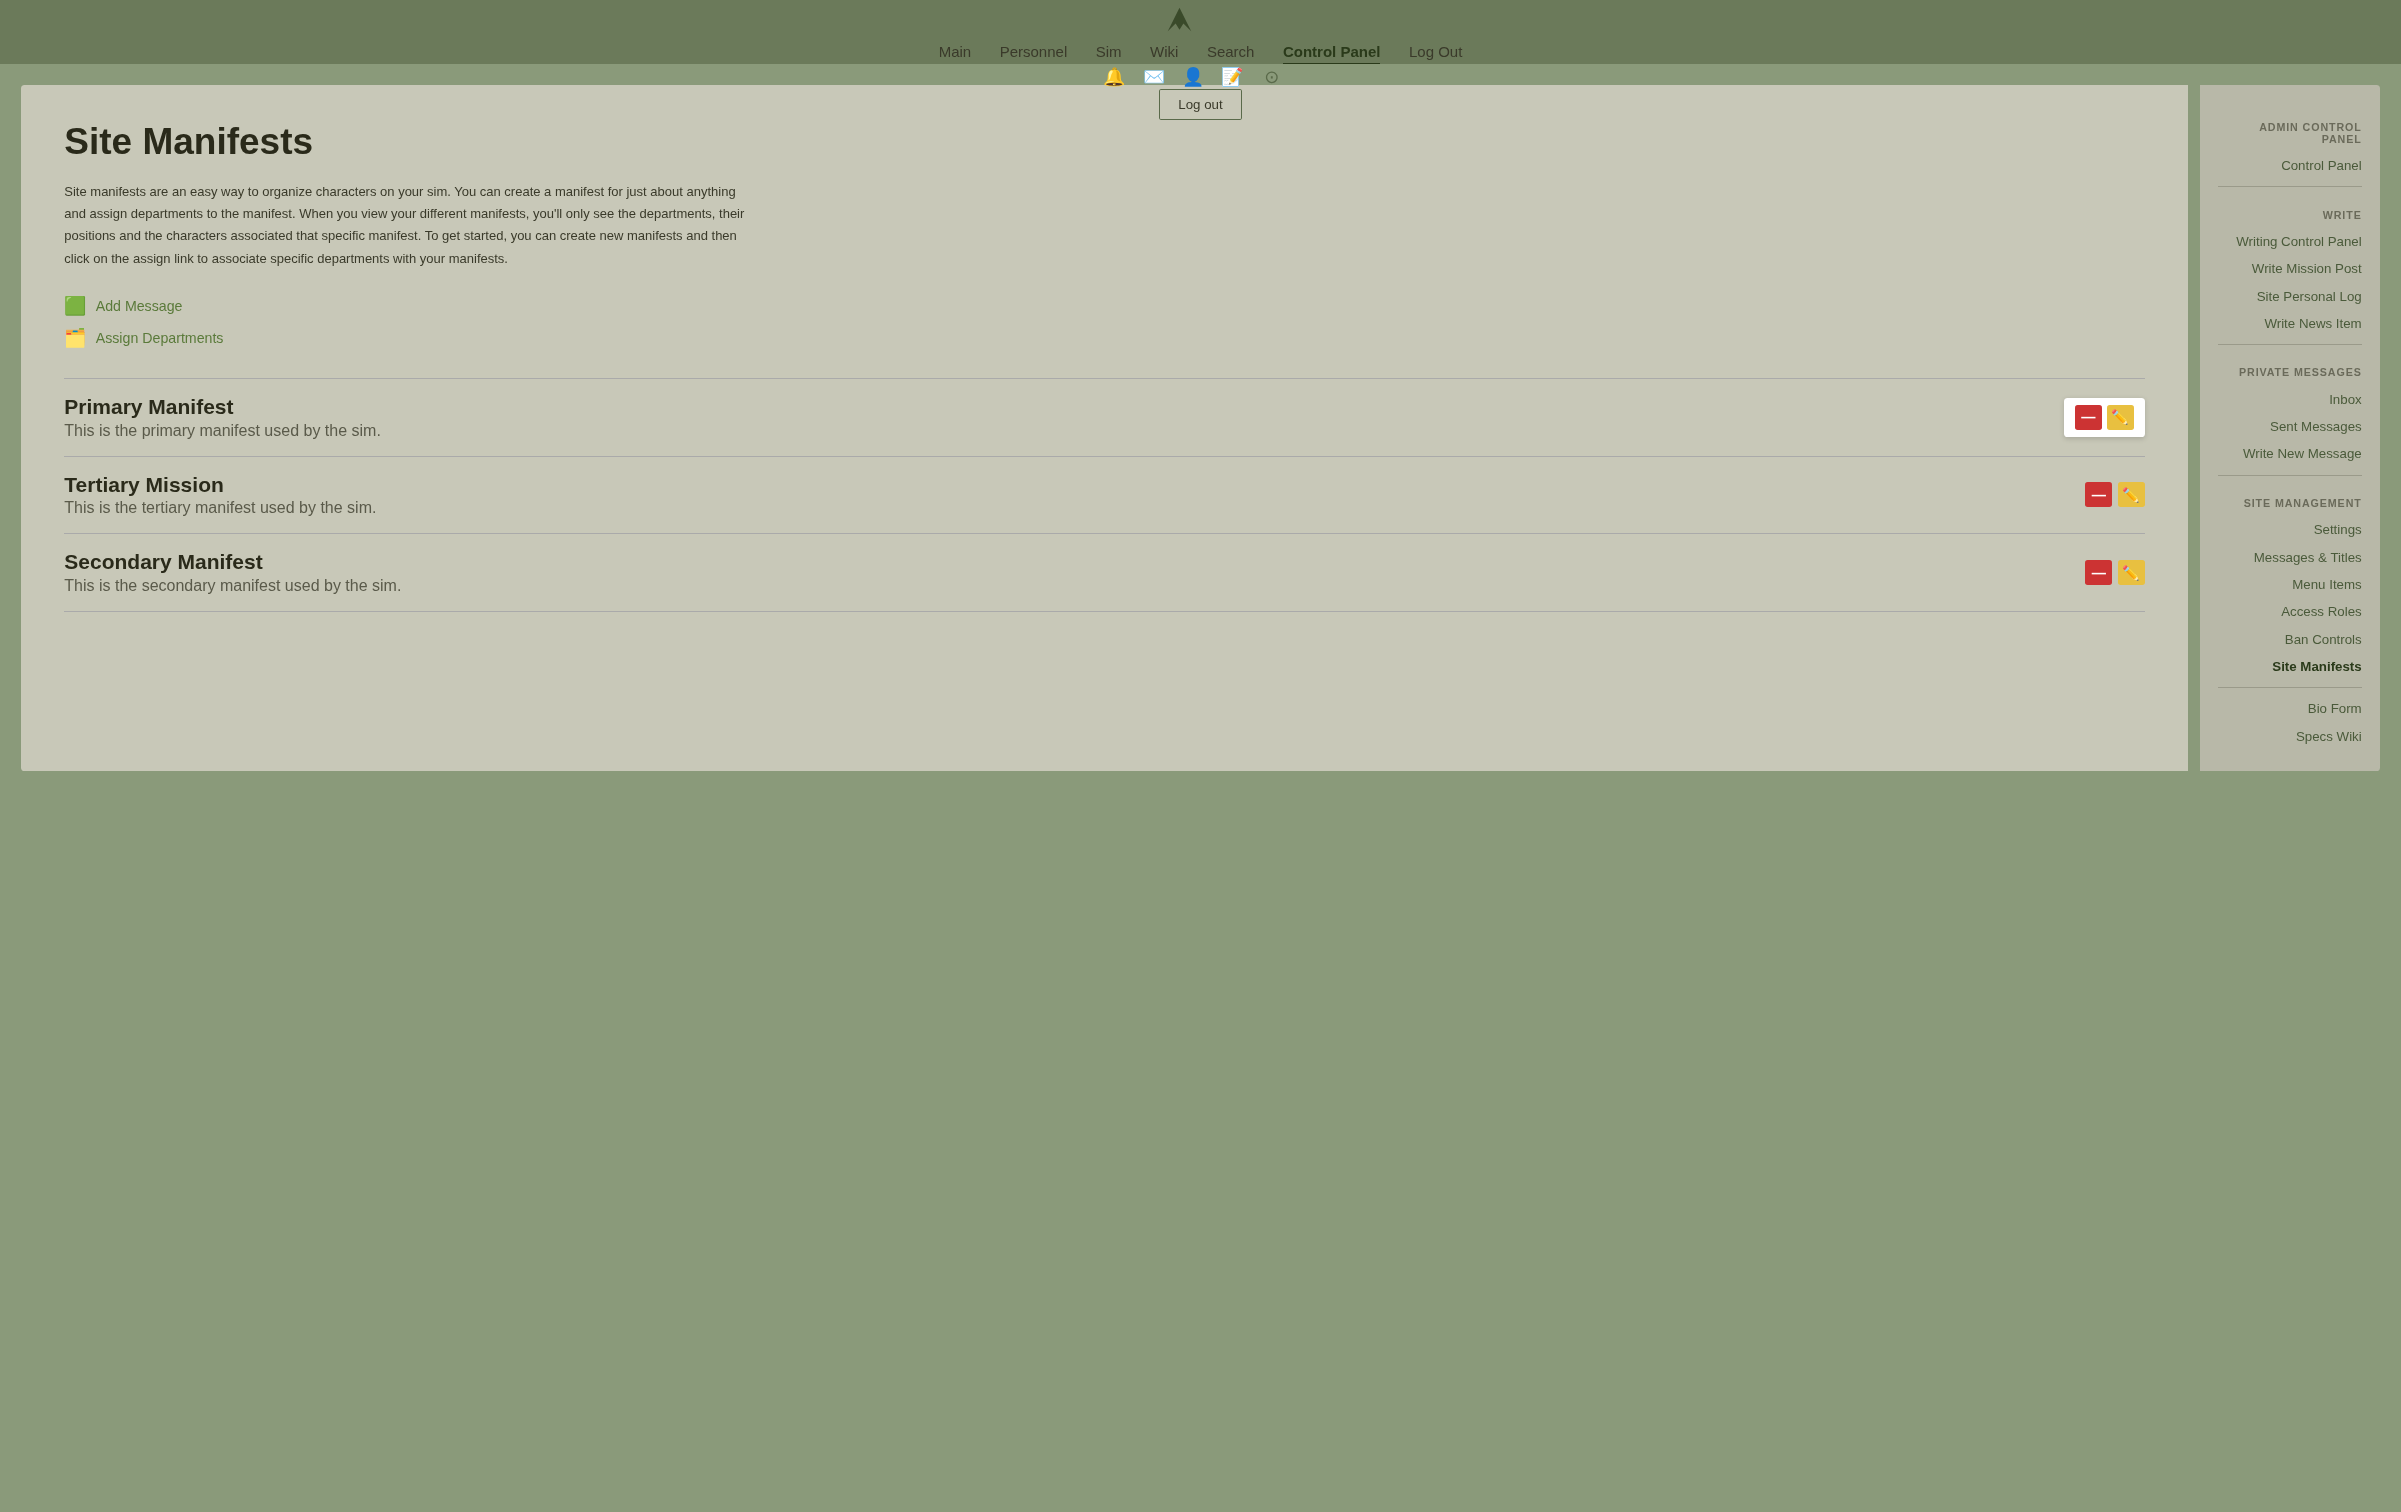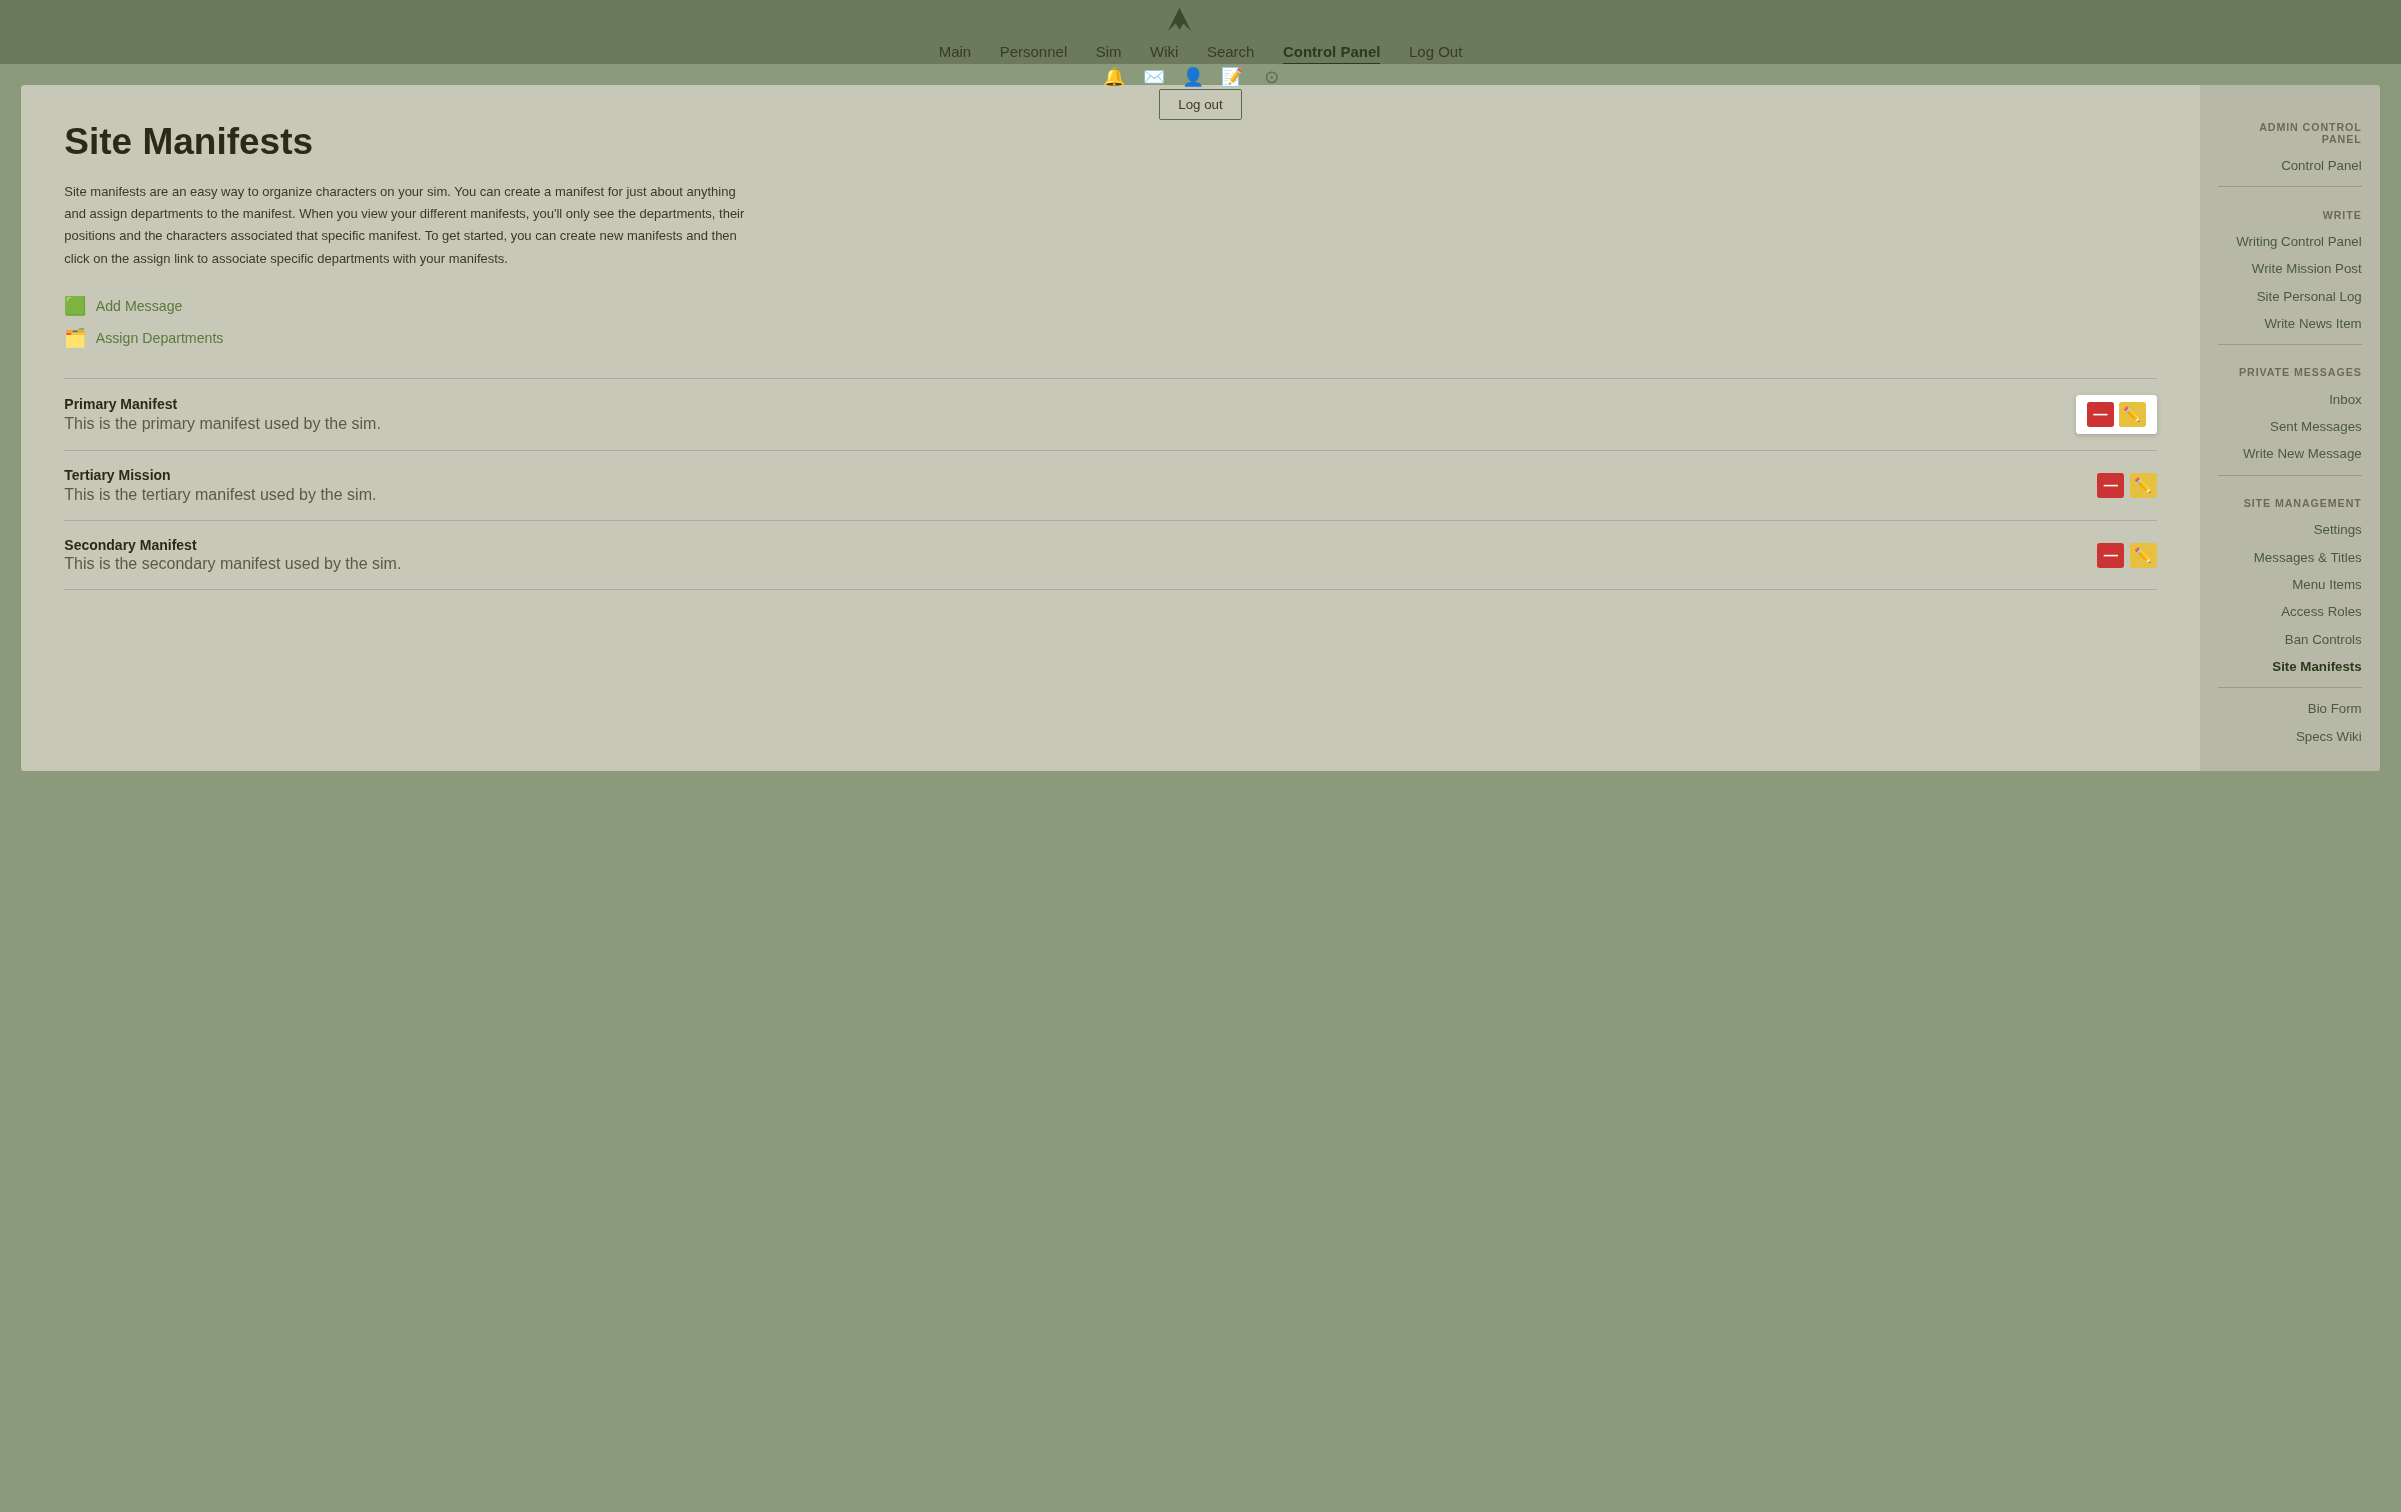--- a/index.html
+++ b/index.html
@@ -80,21 +80,21 @@
       font-size: 13.3px;
       font-family: Arial, sans-serif;
       cursor: pointer;
       border-radius: 1.8px;
     }
 
     
     .main-container {
       display: flex;
       margin: 21.3px 21.3px;
-      gap: 0;
+      gap: 12px;
     }
 
     
     .content-area {
       flex: 1;
       background-color: #c8c8b8;
       padding: 36px 43px;
       border-radius: 3.6px 0 0 3.6px;
     }
 
@@ -153,21 +153,21 @@
       justify-content: space-between;
     }
 
     .manifest-row:last-child {
       border-bottom: 0.9px solid #aaa;
     }
 
     .manifest-info {}
 
     .manifest-name {
-      font-size: 14px;
+      font-size: 21px;
       font-weight: bold;
       color: #2a2a1a;
       font-family: Arial, sans-serif;
     }
 
     .manifest-desc {
       font-size: 16px;
       color: #5a5a4a;
       font-family: Arial, sans-serif;
       margin-top: 2.7px;

